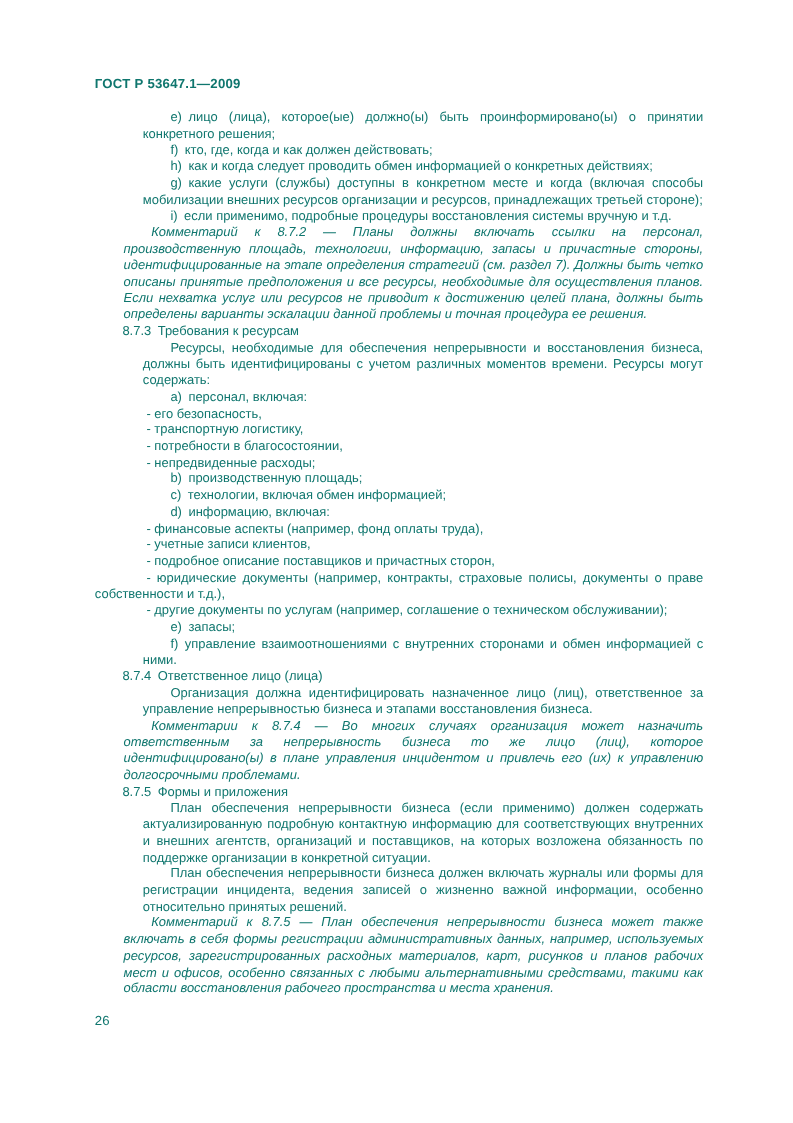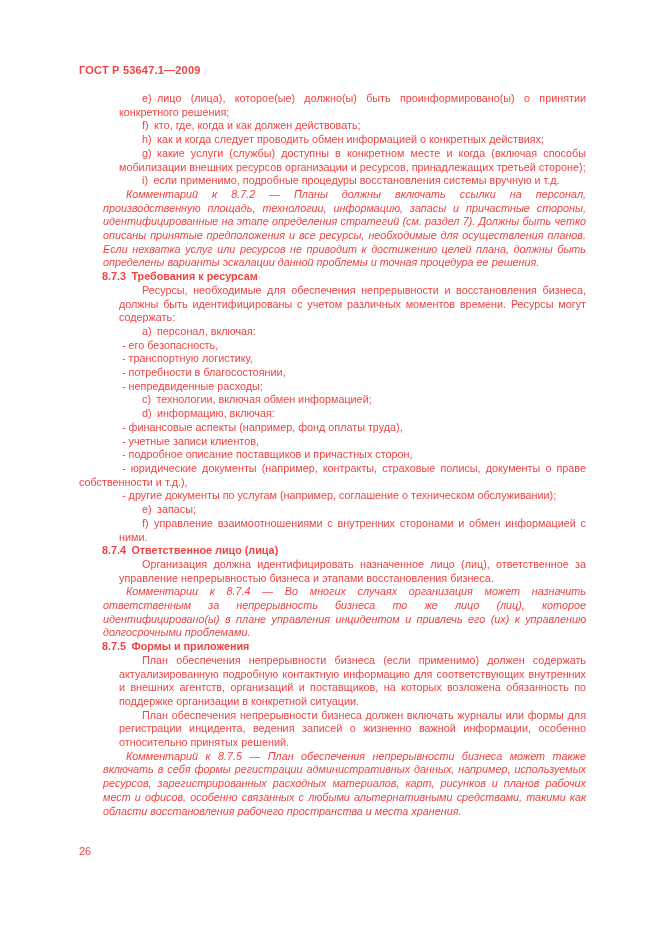--- a/index.html
+++ b/index.html
@@ -6,21 +6,21 @@
     margin: 0;
     padding: 0;
     background: #ffffff;
   }
   .page {
     position: relative;
     width: 661px;
     height: 936px;
     background: #ffffff;
     font-family: "Liberation Sans", "DejaVu Sans", sans-serif;
-    color: #ef4444;
+    color: #0f766e;
     overflow: hidden;
   }
   .doc-header {
     position: absolute;
     top: 64px;
     left: 79px;
     font-size: 11px;
     font-weight: bold;
     letter-spacing: 0.2px;
     white-space: nowrap;
@@ -38,21 +38,21 @@
     margin: 0;
     padding: 0;
   }
   .doc-body p.para,
   .doc-body p.list-letter {
     text-indent: 23px;
     margin-left: 40px;
   }
   .doc-body p.heading {
     text-indent: 23px;
-    font-weight: bold;
+    font-weight: normal;
   }
   .doc-body p.comment {
     text-indent: 23px;
     font-style: italic;
     margin-left: 24px;
   }
   .doc-body p.list-dash {
     text-indent: 43px;
   }
   .page-number {
@@ -75,20 +75,21 @@
       <p class="list-letter">g) какие услуги (службы) доступны в конкретном месте и когда (включая способы мобилизации внешних ресурсов организации и ресурсов, принадлежащих третьей стороне);</p>
       <p class="list-letter">i) если применимо, подробные процедуры восстановления системы вручную и т.д.</p>
       <p class="comment">Комментарий к 8.7.2 — Планы должны включать ссылки на персонал, производственную пло­щадь, технологии, информацию, запасы и причастные стороны, идентифицированные на этапе определения стратегий (см. раздел 7). Должны быть четко описаны принятые предположения и все ресурсы, необходимые для осуществления планов. Если нехватка услуг или ресурсов не приводит к достижению целей плана, должны быть определены варианты эскалации данной проблемы и точная процедура ее решения.</p>
       <p class="heading">8.7.3 Требования к ресурсам</p>
       <p class="para">Ресурсы, необходимые для обеспечения непрерывности и восстановления бизнеса, должны быть идентифицированы с учетом различных моментов времени. Ресурсы могут содержать:</p>
       <p class="list-letter">a) персонал, включая:</p>
       <p class="list-dash">- его безопасность,</p>
       <p class="list-dash">- транспортную логистику,</p>
       <p class="list-dash">- потребности в благосостоянии,</p>
       <p class="list-dash">- непредвиденные расходы;</p>
+      <p class="list-letter">b) производственную площадь;</p>
       <p class="list-letter">c) технологии, включая обмен информацией;</p>
       <p class="list-letter">d) информацию, включая:</p>
       <p class="list-dash">- финансовые аспекты (например, фонд оплаты труда),</p>
       <p class="list-dash">- учетные записи клиентов,</p>
       <p class="list-dash">- подробное описание поставщиков и причастных сторон,</p>
       <p class="list-dash">- юридические документы (например, контракты, страховые полисы, документы о праве собственности и т.д.),</p>
       <p class="list-dash">- другие документы по услугам (например, соглашение о техническом обслуживании);</p>
       <p class="list-letter">e) запасы;</p>
       <p class="list-letter">f) управление взаимоотношениями с внутренних сторонами и обмен информацией с ними.</p>
       <p class="heading">8.7.4 Ответственное лицо (лица)</p>

